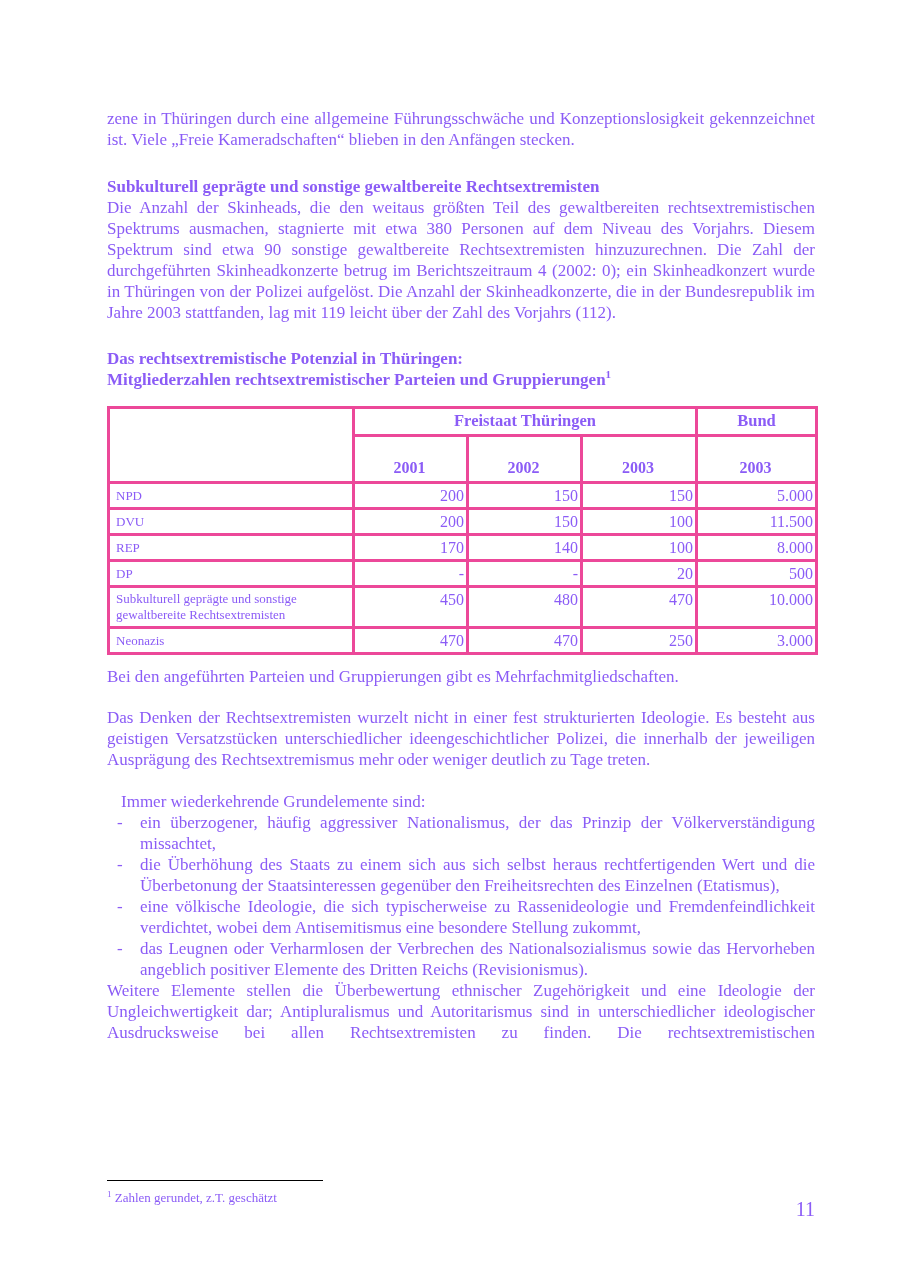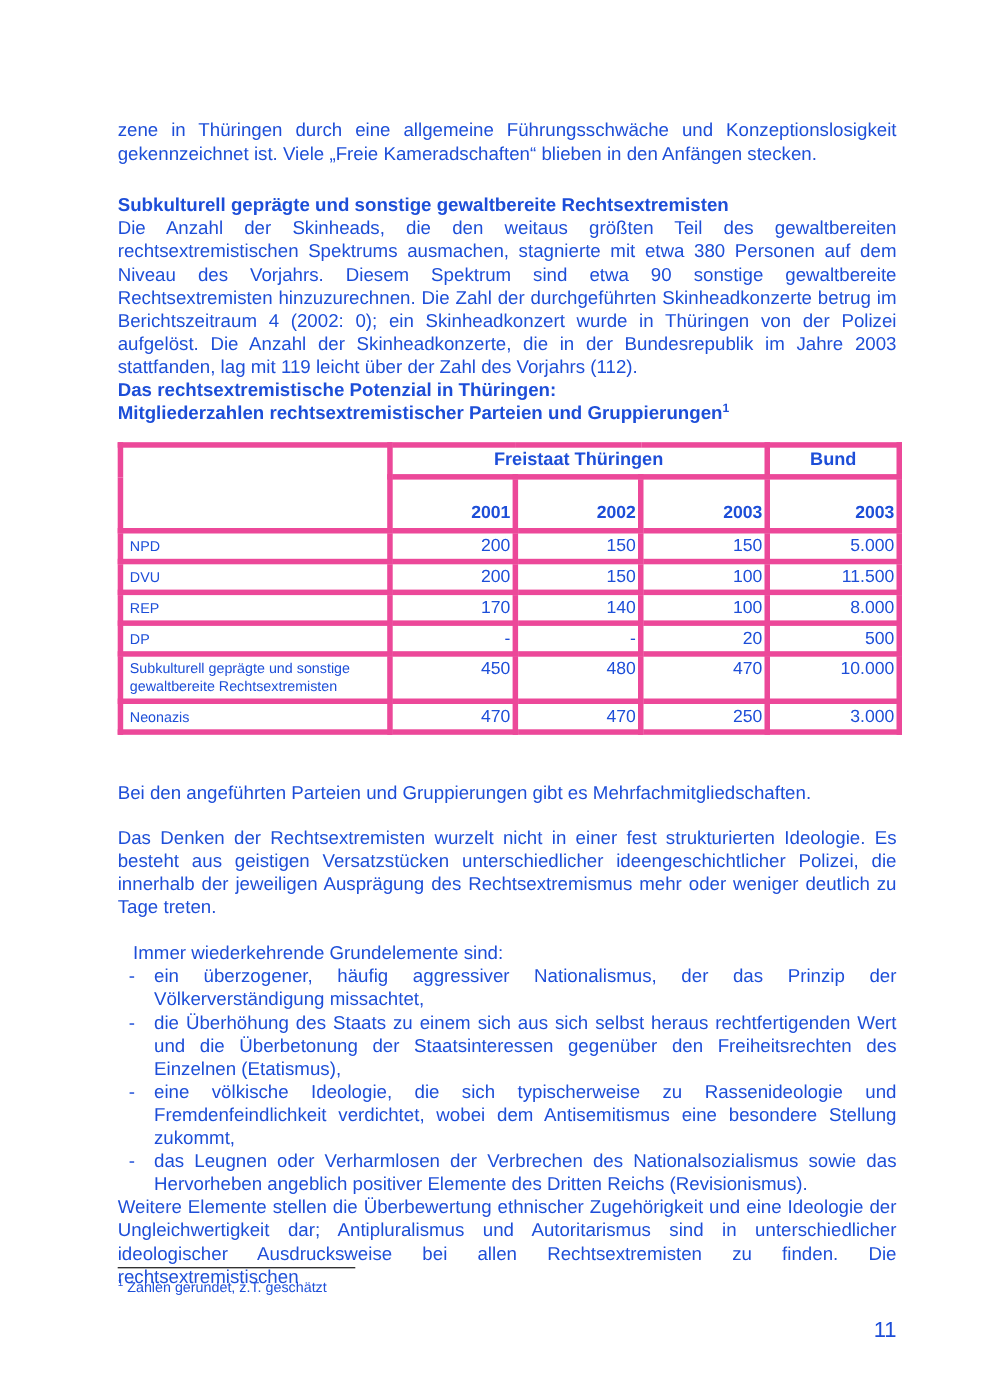--- a/index.html
+++ b/index.html
@@ -1,22 +1,22 @@
 <!DOCTYPE html>
 <html lang="de"><head>
 <meta charset="utf-8">
 <style>
   html, body { margin: 0; padding: 0; background: #ffffff; }
   .page {
     position: relative;
     width: 900px;
     height: 1273px;
     background: #ffffff;
-    color: #1d4ed8;
-    font-family: Liberation Sans, sans-serif;
+    color: #8b5cf6;
+    font-family: Liberation Serif, serif;
     overflow: hidden;
   }
   .content {
     position: absolute;
     left: 107px;
     top: 108px;
     width: 708px;
   }
   .body-text {
     font-size: 17px;
@@ -26,65 +26,65 @@
   }
   .justify-last { text-align-last: justify; }
   .h-bold {
     font-size: 17px;
     line-height: 21px;
     font-weight: bold;
     margin: 0;
   }
   .h-sub { margin-top: 26px; }
   .p-skin { }
-  .h-potential { }
+  .h-potential { margin-top: 25px; }
   .h-potential sup { font-size: 11px; line-height: 0; }
 
   table.data-table {
     border-collapse: collapse;
     width: 708px;
     margin-top: 16px;
     table-layout: fixed;
   }
   table.data-table td {
-    border: 5px solid #ec4899;
+    border: 3px solid #ec4899;
     overflow: hidden;
   }
   .col-label { width: 245px; }
   .col-y1, .col-y2 { width: 114px; }
   .col-y3 { width: 115px; }
   .col-bund { width: 120px; }
   td.group-head {
     font-weight: bold;
     font-size: 16.5px;
     text-align: center;
     padding: 2px 2px 3px 2px;
   }
   td.year-cell {
     font-weight: bold;
     font-size: 16px;
-    text-align: right;
+    text-align: center;
     vertical-align: bottom;
     padding: 22px 2px 4px 0;
   }
   td.row-label {
     font-size: 13px;
     line-height: 16px;
     padding: 3px 6px 3px 6px;
     vertical-align: middle;
   }
   td.val {
     font-size: 16px;
     line-height: 19px;
     text-align: right;
     vertical-align: top;
     padding: 2px 2px 2px 2px;
   }
 
-  .p-note { margin-top: 42px; }
+  .p-note { margin-top: 11px; }
 
   .h-chapter {
     margin: 23px 0 0 0;
     font-size: 20px;
     line-height: 26px;
     font-weight: bold;
   }
   .ch-num { display: inline-block; width: 53px; }
 
   .p-das { margin-top: 20px; }
@@ -100,21 +100,21 @@
   .bullet-text {
     flex: 1 1 auto;
     font-size: 17px;
     line-height: 21px;
     text-align: justify;
   }
 
   .footnote-area {
     position: absolute;
     left: 107px;
-    top: 1152px;
+    top: 1180px;
     width: 708px;
   }
   .footnote-rule {
     width: 216px;
     border-top: 1px solid #000000;
     height: 0;
     margin-bottom: 5px;
   }
   .footnote-text { font-size: 13px; line-height: 16px; }
   .footnote-text sup { font-size: 9px; }

